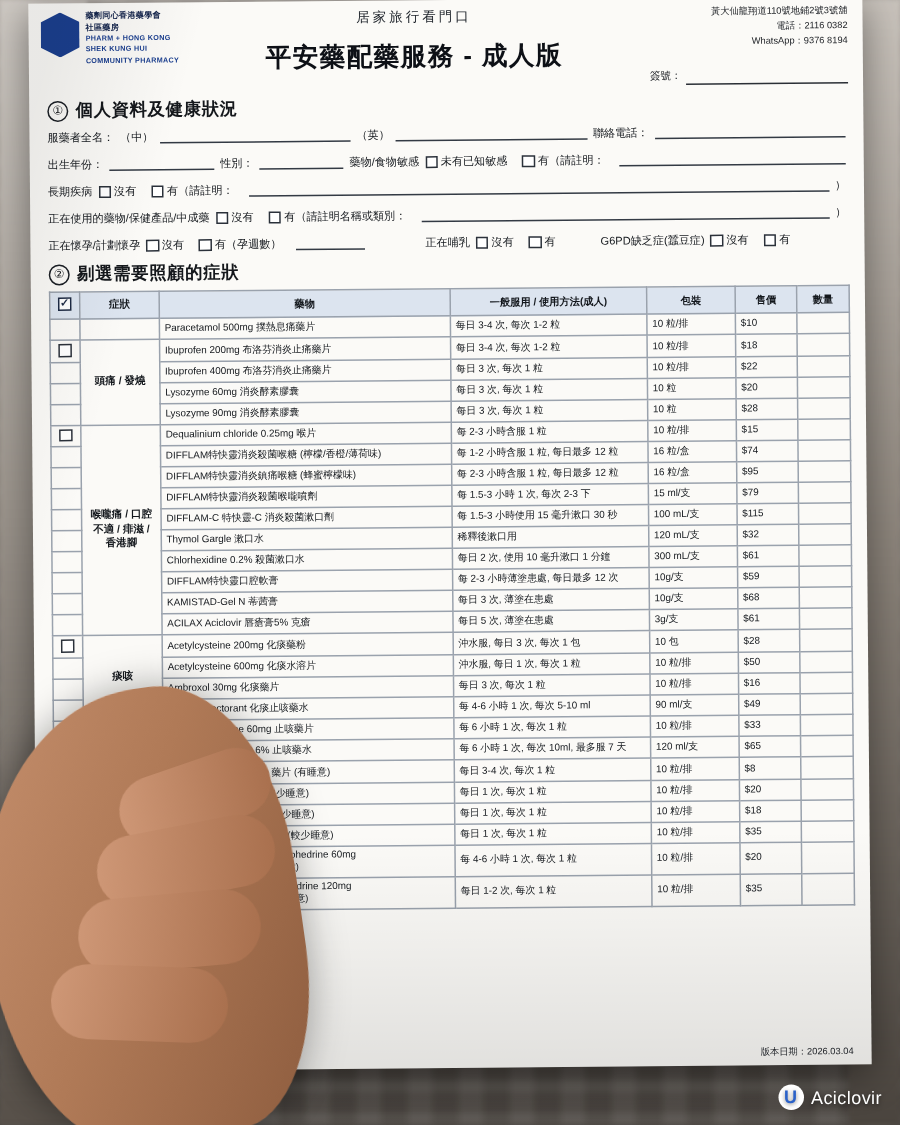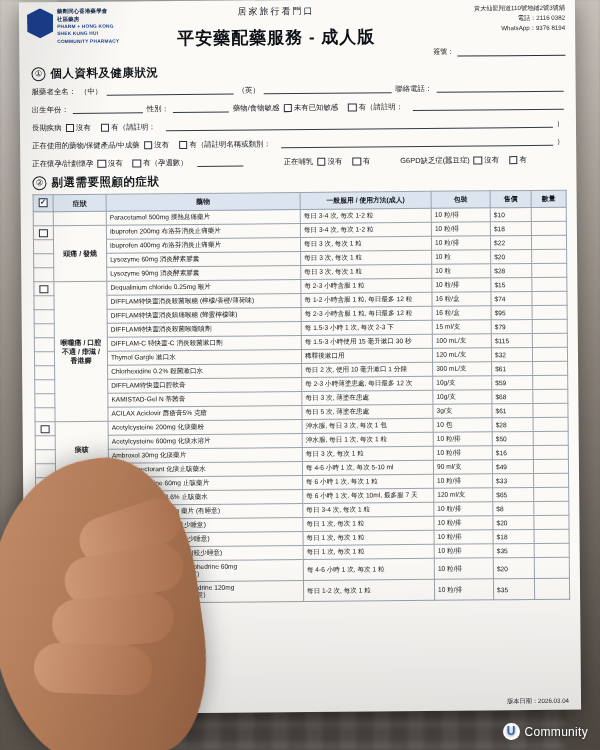--- a/index.html
+++ b/index.html
@@ -515,14 +515,14 @@
 </div>
 
 <div class="hand"></div>
 <div class="finger f1"></div>
 <div class="finger f2"></div>
 <div class="finger f3"></div>
 <div class="finger f4"></div>
 
 <div class="wm">
   <span class="wm-u">U</span>
-  <span>Community</span>
+  <span>Aciclovir</span>
 </div>
 
 </body></html>

